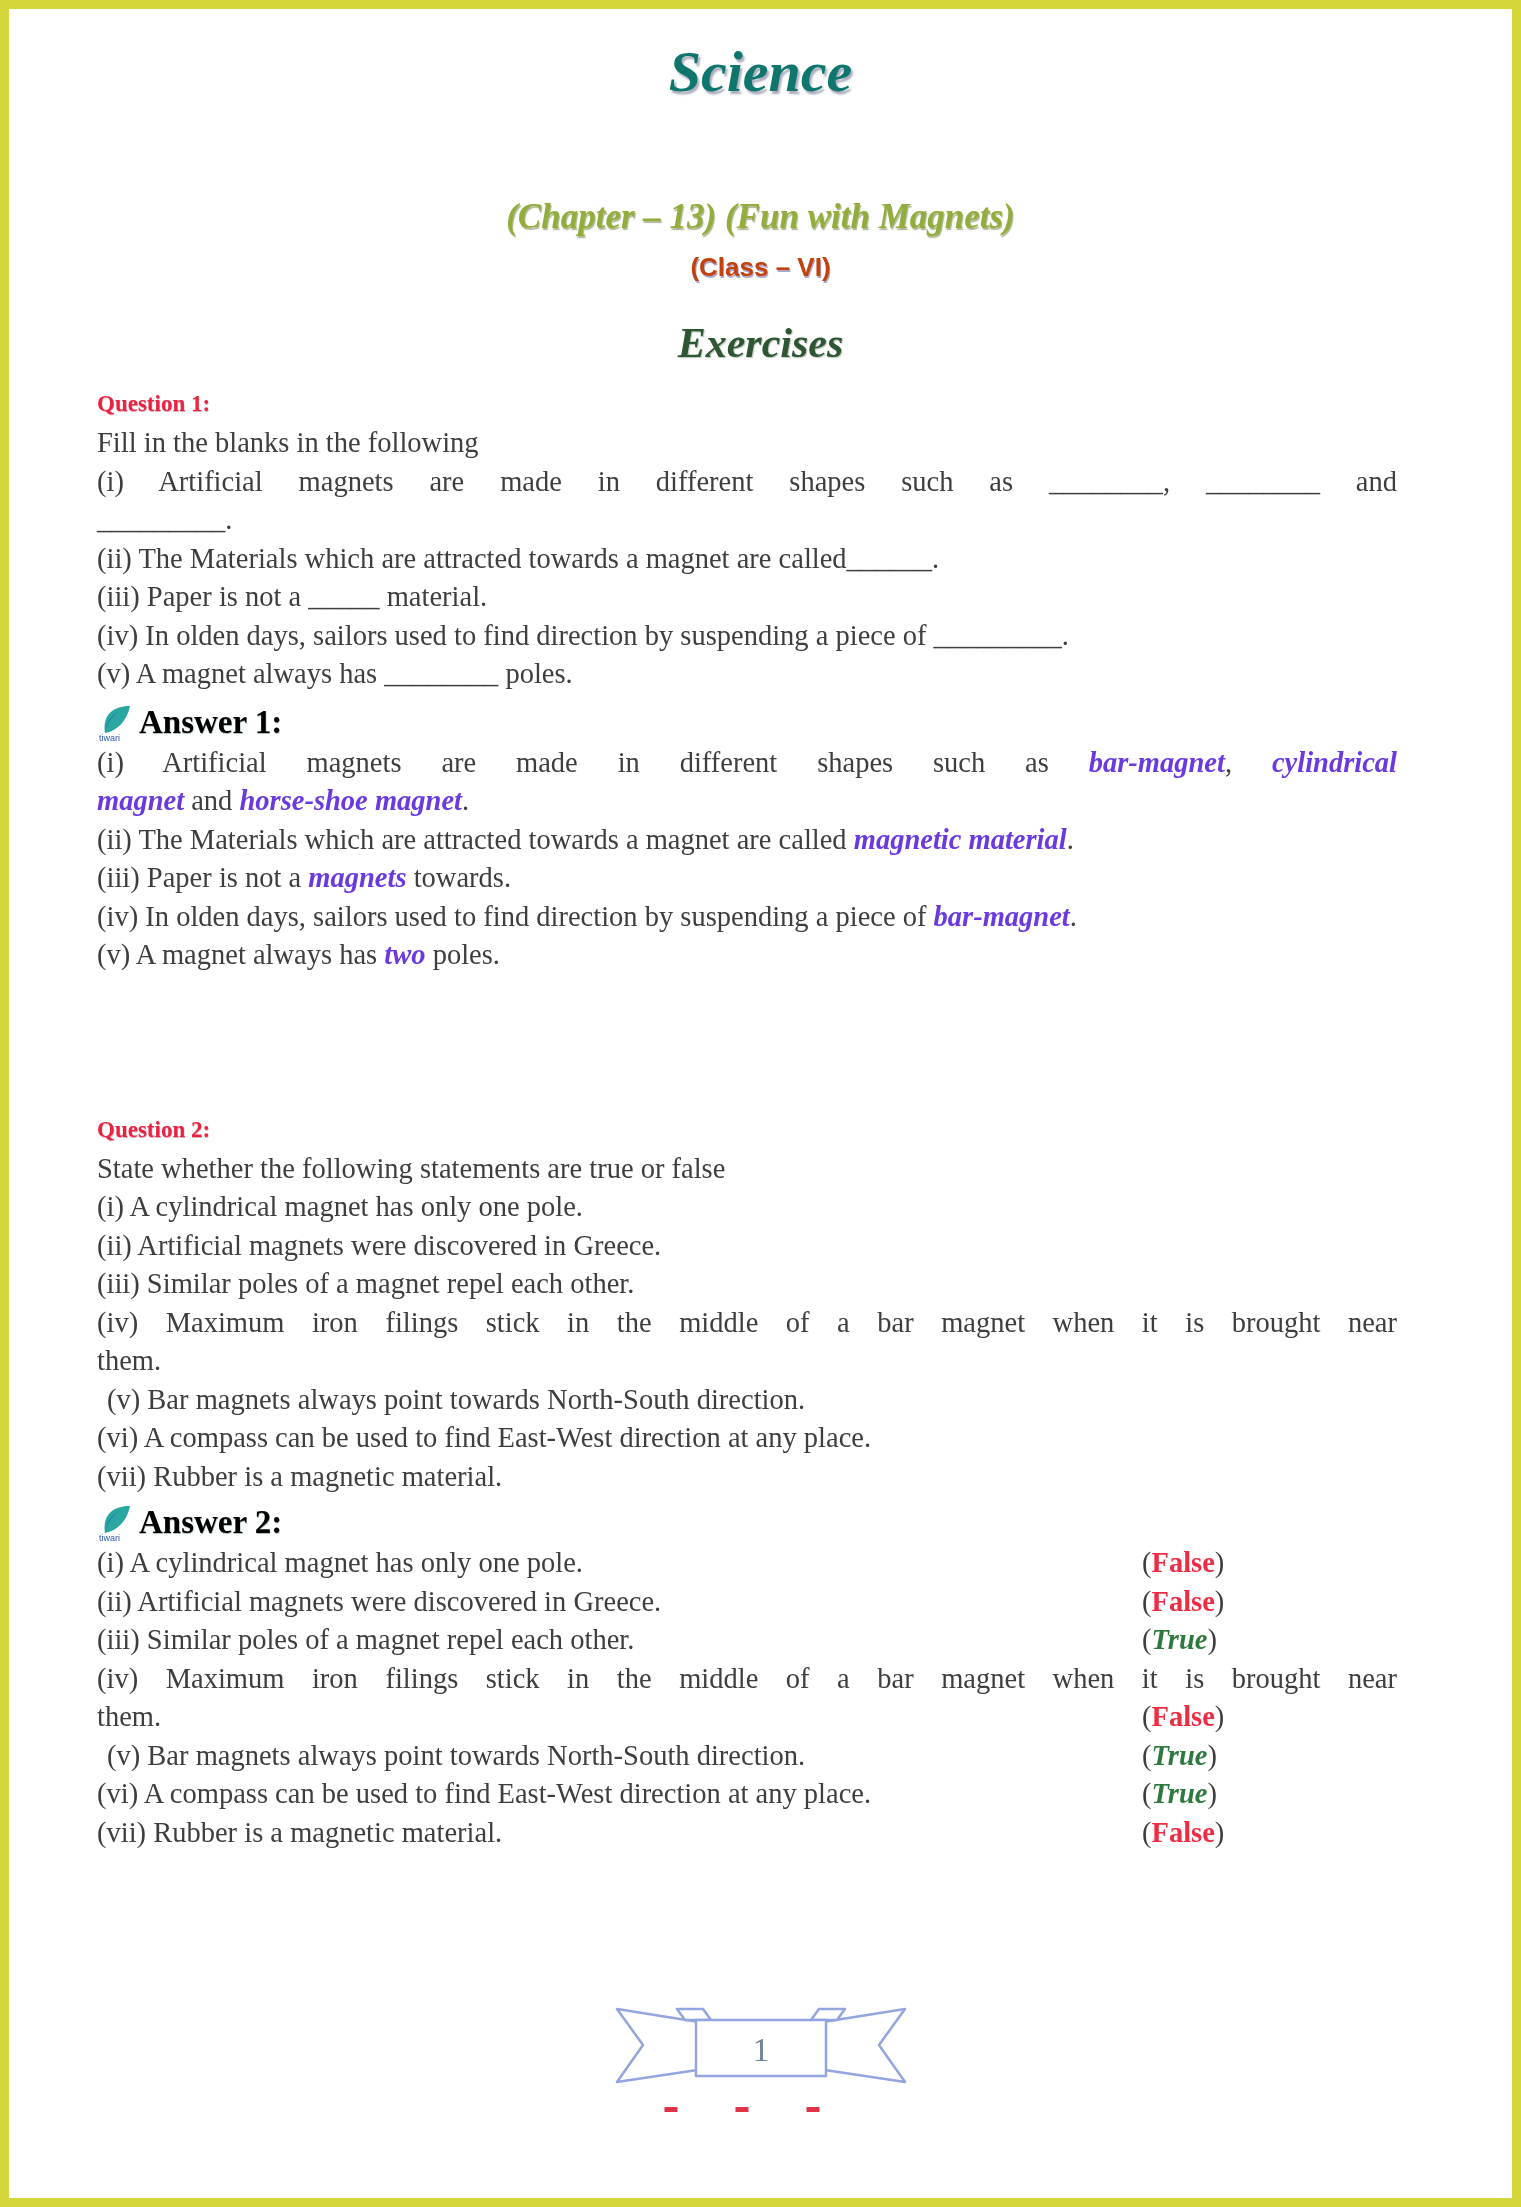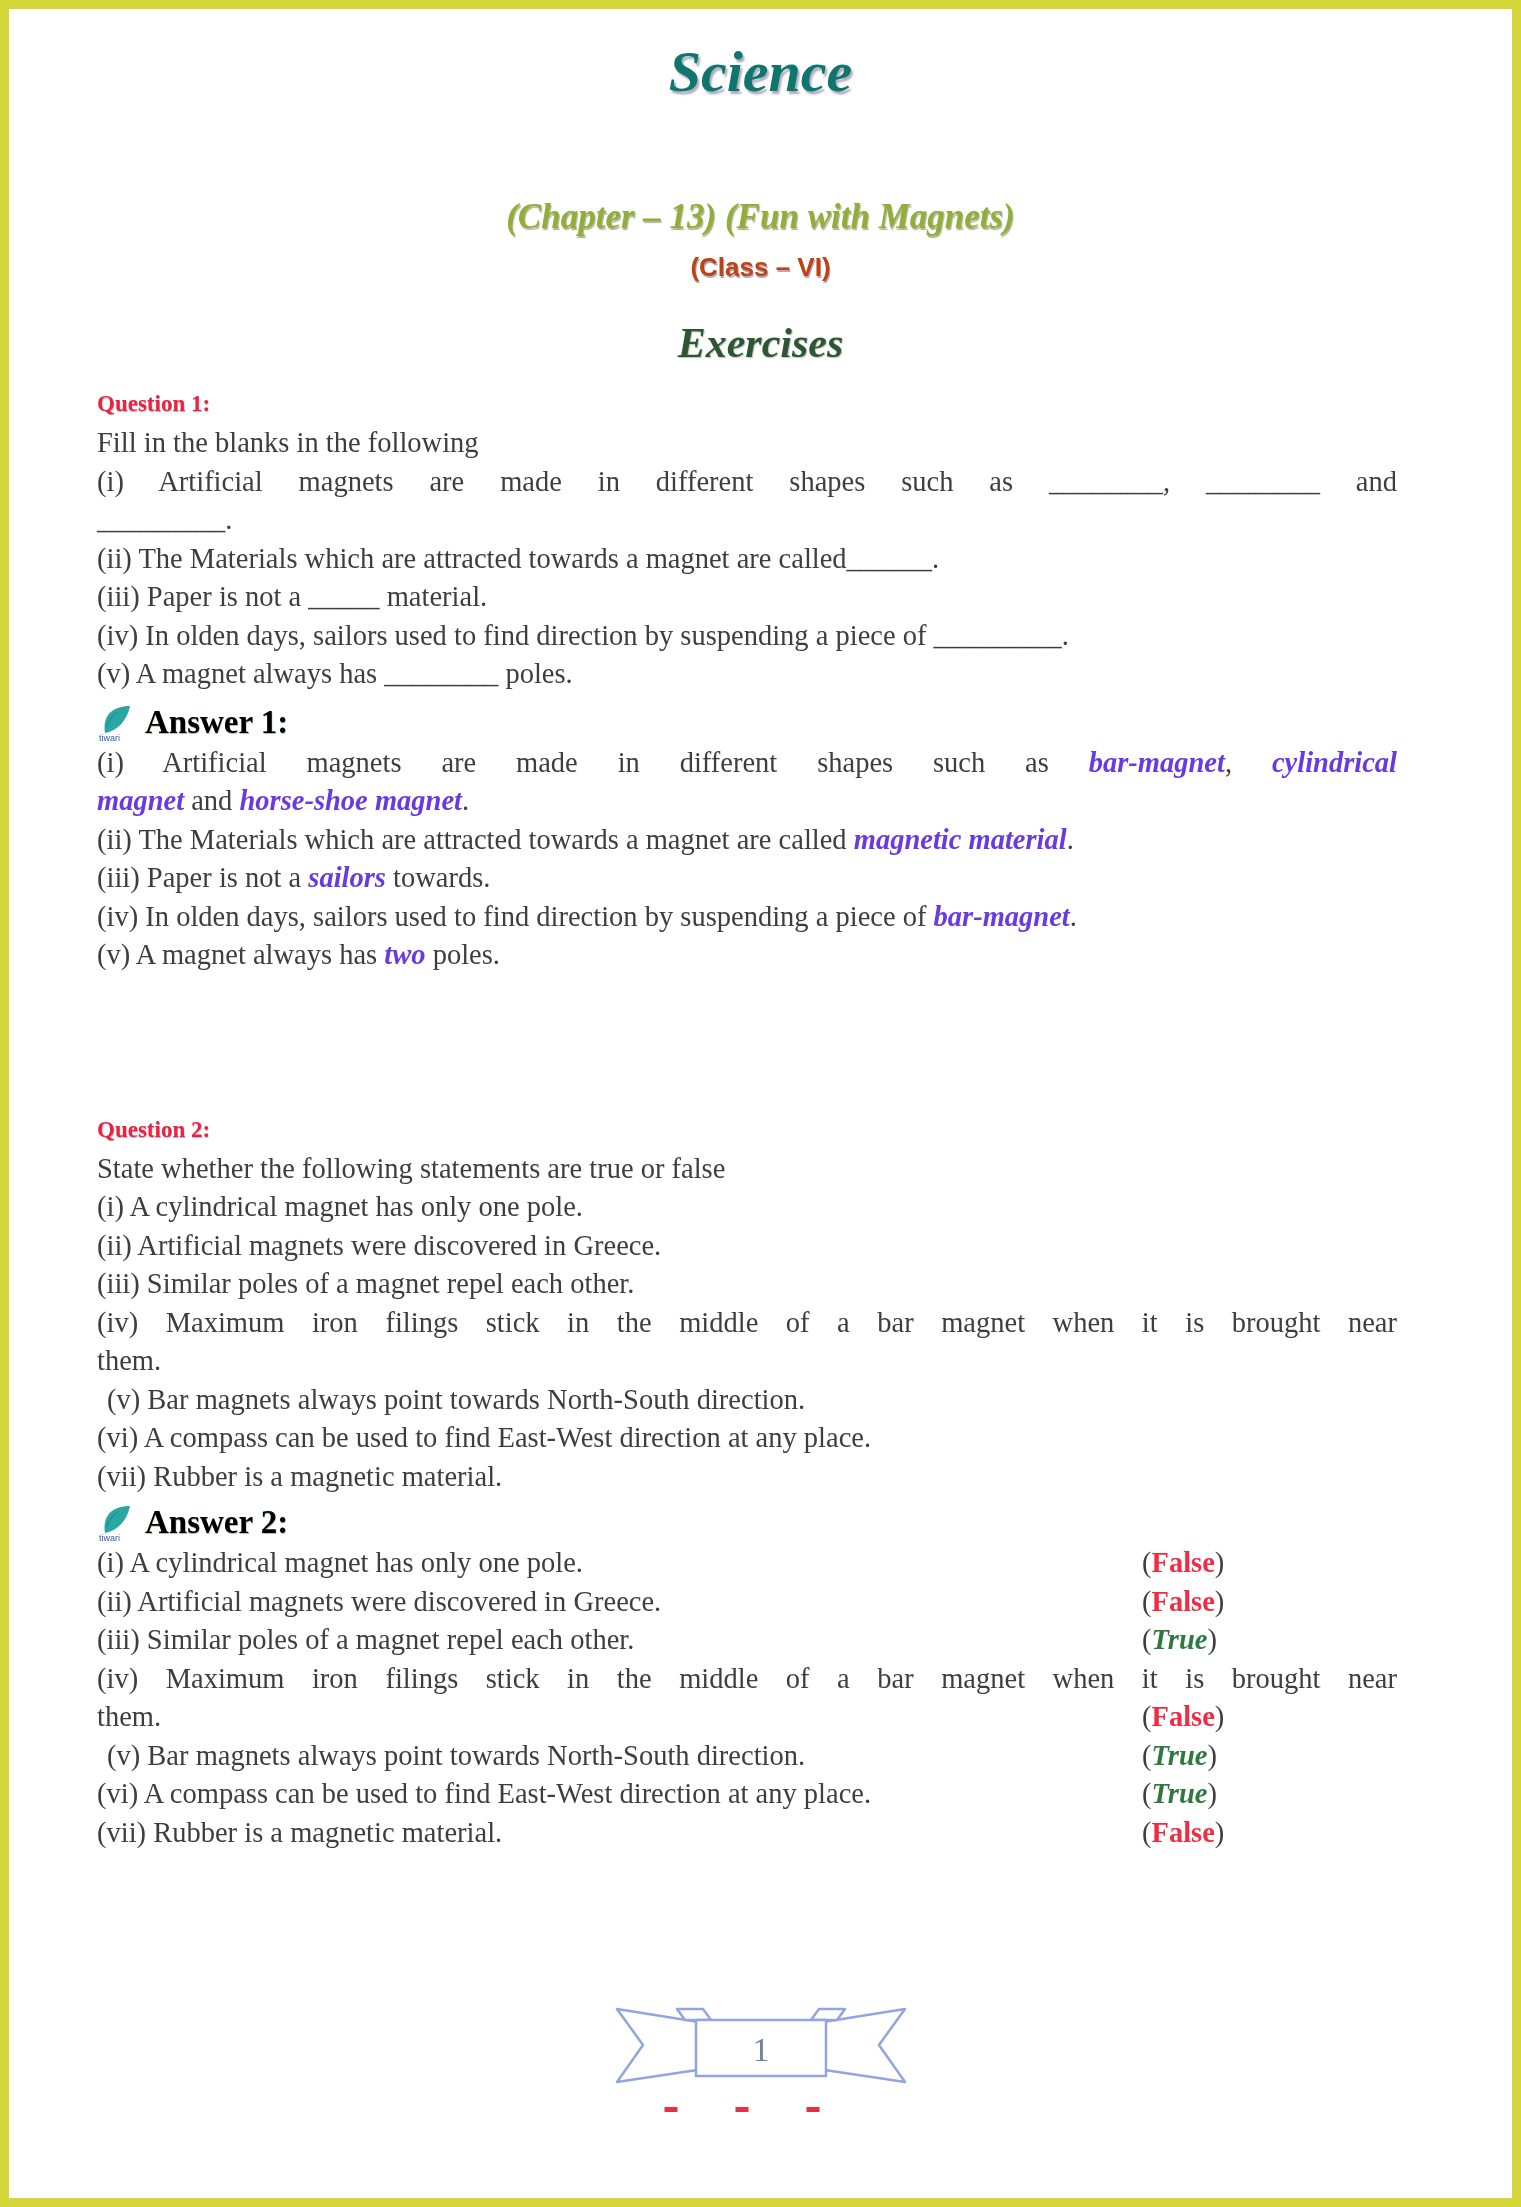--- a/index.html
+++ b/index.html
@@ -37,21 +37,21 @@
   }
 
   .q-heading {
     margin-top:16px;
     font-size:23px; line-height:40px; font-weight:bold;
     color:#ea2342; text-shadow:0.5px 1px 0.5px rgba(150,20,40,0.35);
   }
   .q-heading.second { margin-top:135px; }
 
   .a-heading {
-    display:flex; align-items:center; gap:8px;
+    display:flex; align-items:center; gap:2px;
     margin-top:6px; height:44px;
   }
   .a-heading.second { margin-top:4px; }
   .a-heading .a-label {
     font-size:33px; line-height:40px; font-weight:bold;
     color:#000000; text-shadow:0.5px 1px 0.5px rgba(20,90,40,0.35);
   }
   .logo { flex:0 0 auto; }
 
   .tline {
@@ -109,21 +109,21 @@
         <path d="M8 32 C5 14, 16 5, 33 5 C30 20, 20 30, 8 32 Z" fill="#2aa7a0"></path>
         <path d="M8 32 C10 20, 14 12, 33 5 C24 8, 12 14, 8 32 Z" fill="#1d6fae"></path>
         <text x="2" y="40" font-size="9" fill="#2a5bb0" font-family="Liberation Sans, sans-serif">tiwari</text>
       </svg>
       <span class="a-label">Answer 1:</span>
     </div>
     <div>
         <div class="tline justify"><span class="seg-normal">(i) Artificial magnets are made in different shapes such as </span><span class="seg-answer">bar-magnet</span><span class="seg-normal">, </span><span class="seg-answer">cylindrical</span></div>
         <div class="tline"><span class="seg-answer">magnet</span><span class="seg-normal"> and </span><span class="seg-answer">horse-shoe magnet</span><span class="seg-normal">.</span></div>
         <div class="tline"><span class="seg-normal">(ii) The Materials which are attracted towards a magnet are called </span><span class="seg-answer">magnetic material</span><span class="seg-normal">.</span></div>
-        <div class="tline"><span class="seg-normal">(iii) Paper is not a </span><span class="seg-answer">sailors</span><span class="seg-normal"> towards.</span></div>
+        <div class="tline"><span class="seg-normal">(iii) Paper is not a </span><span class="seg-answer">magnets</span><span class="seg-normal"> towards.</span></div>
         <div class="tline"><span class="seg-normal">(iv) In olden days, sailors used to find direction by suspending a piece of </span><span class="seg-answer">bar-magnet</span><span class="seg-normal">.</span></div>
         <div class="tline"><span class="seg-normal">(v) A magnet always has </span><span class="seg-answer">two</span><span class="seg-normal"> poles.</span></div>
       </div>
 
     <div class="q-heading second">Question 2:</div>
     <div>
         <div class="tline"><span class="seg-normal">State whether the following statements are true or false</span></div>
         <div class="tline"><span class="seg-normal">(i) A cylindrical magnet has only one pole.</span></div>
         <div class="tline"><span class="seg-normal">(ii) Artificial magnets were discovered in Greece.</span></div>
         <div class="tline"><span class="seg-normal">(iii) Similar poles of a magnet repel each other.</span></div>

